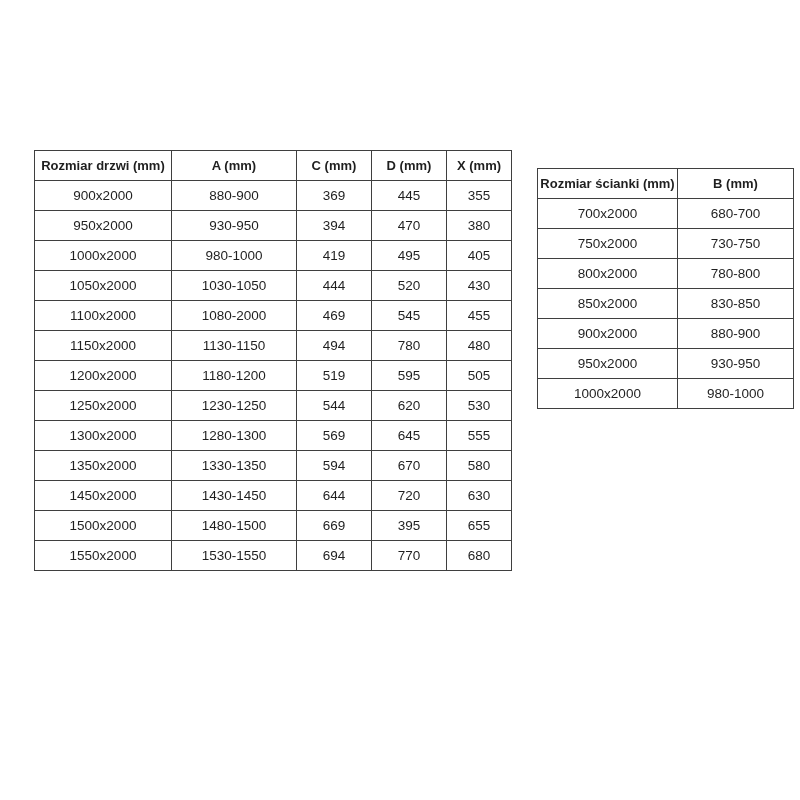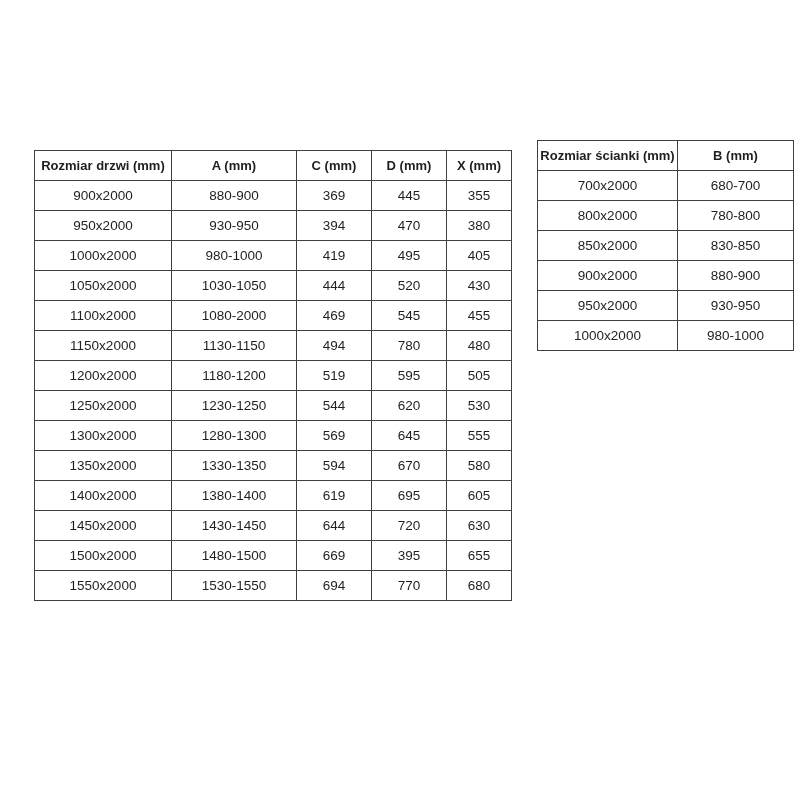--- a/index.html
+++ b/index.html
@@ -23,21 +23,21 @@
     border: 1px solid #3f3f3f;
     text-align: center;
     vertical-align: middle;
     height: 30px;
     padding: 0 2px;
     overflow: hidden;
     white-space: nowrap;
   }
   th { font-weight: bold; font-size: 13px; }
   #doors-table { left: 2px;   top: 150px; width: 477px; margin-left: 32px; }
-  #walls-table { left: 537px; top: 140px; width: 256px; }
+  #walls-table { left: 537px; top: 168px; width: 256px; }
   .dc0 { width: 137px; }
   .dc1 { width: 125px; }
   .dc2 { width: 75px; }
   .dc3 { width: 75px; }
   .dc4 { width: 65px; }
   .wc0 { width: 140px; }
   .wc1 { width: 116px; }
 </style>
 </head>
 <body>
@@ -126,27 +126,20 @@
           <td>555</td>
         </tr>
         <tr>
           <td>1350x2000</td>
           <td>1330-1350</td>
           <td>594</td>
           <td>670</td>
           <td>580</td>
         </tr>
         <tr>
-          <td>1400x2000</td>
-          <td>1380-1400</td>
-          <td>619</td>
-          <td>695</td>
-          <td>605</td>
-        </tr>
-        <tr>
           <td>1450x2000</td>
           <td>1430-1450</td>
           <td>644</td>
           <td>720</td>
           <td>630</td>
         </tr>
         <tr>
           <td>1500x2000</td>
           <td>1480-1500</td>
           <td>669</td>
@@ -173,20 +166,24 @@
         <th>Rozmiar ścianki (mm)</th>
         <th>B (mm)</th>
       </tr>
     </thead>
     <tbody>
         <tr>
           <td>700x2000</td>
           <td>680-700</td>
         </tr>
         <tr>
+          <td>750x2000</td>
+          <td>730-750</td>
+        </tr>
+        <tr>
           <td>800x2000</td>
           <td>780-800</td>
         </tr>
         <tr>
           <td>850x2000</td>
           <td>830-850</td>
         </tr>
         <tr>
           <td>900x2000</td>
           <td>880-900</td>

